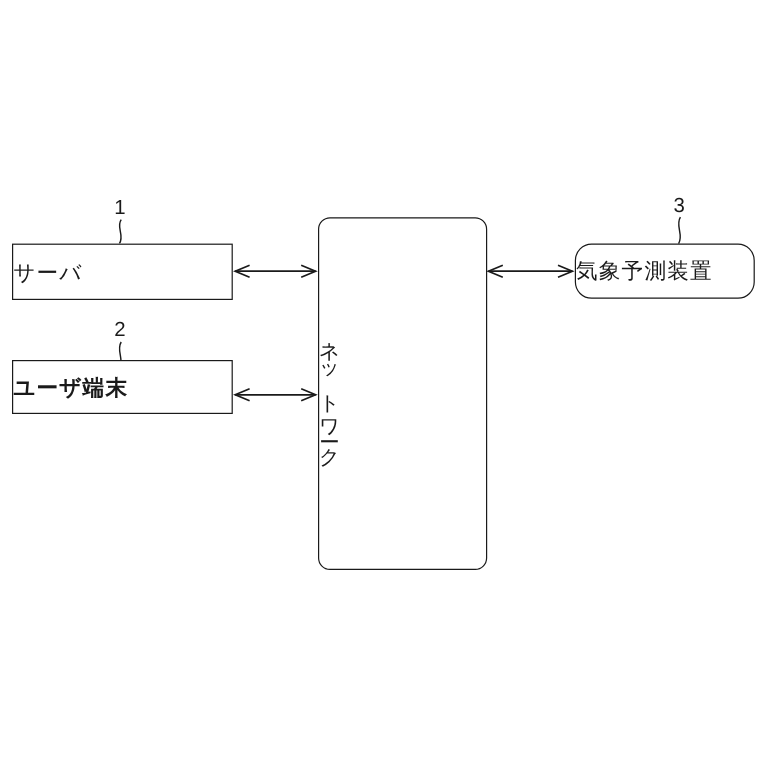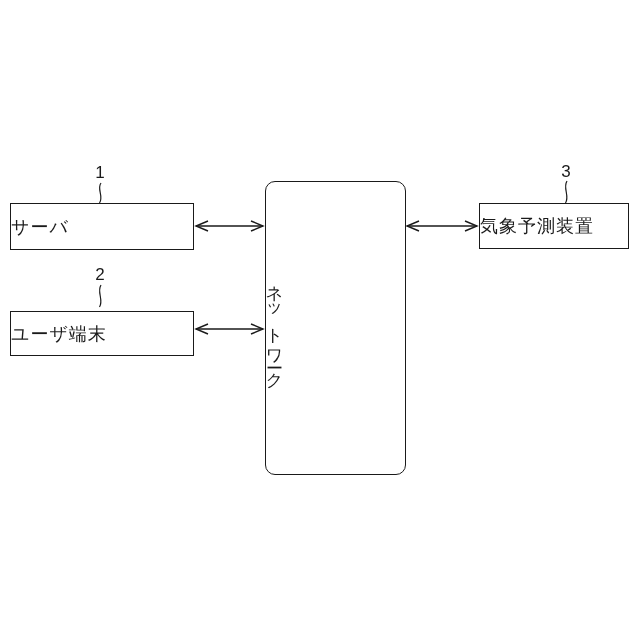--- a/index.html
+++ b/index.html
@@ -10,22 +10,22 @@
     overflow:hidden;
   }
   svg.overlay { position:absolute; left:0; top:0; width:640px; height:640px; }
   .box {
     position:absolute; box-sizing:border-box;
     border:1.6px solid var(--line); background:var(--bg);
     display:flex; align-items:center; justify-content:flex-start;
     font-size:18px; letter-spacing:1px; white-space:nowrap;
   }
   .box-server        { left:10px;  top:203px; width:184px; height:47px; }
-  .box-user-terminal { left:10px;  top:311px; width:184px; height:45px; }
-  .box-weather       { left:479px; top:203px; width:150px; height:46px; }
+  .box-user-terminal { left:10px;  top:300px; width:184px; height:45px;font-weight:bold; }
+  .box-weather       { left:479px; top:203px; width:150px; height:46px;border-radius:14px; }
   .box-network {
     left:265px; top:181px; width:141px; height:294px; border-radius:10px;
   }
   .vtext {
     writing-mode:vertical-rl; text-orientation:mixed;
     font-size:17px; letter-spacing:2px; line-height:1;
   }
   .ref {
     position:absolute; width:24px; text-align:center;
     font-size:17px; line-height:1;

